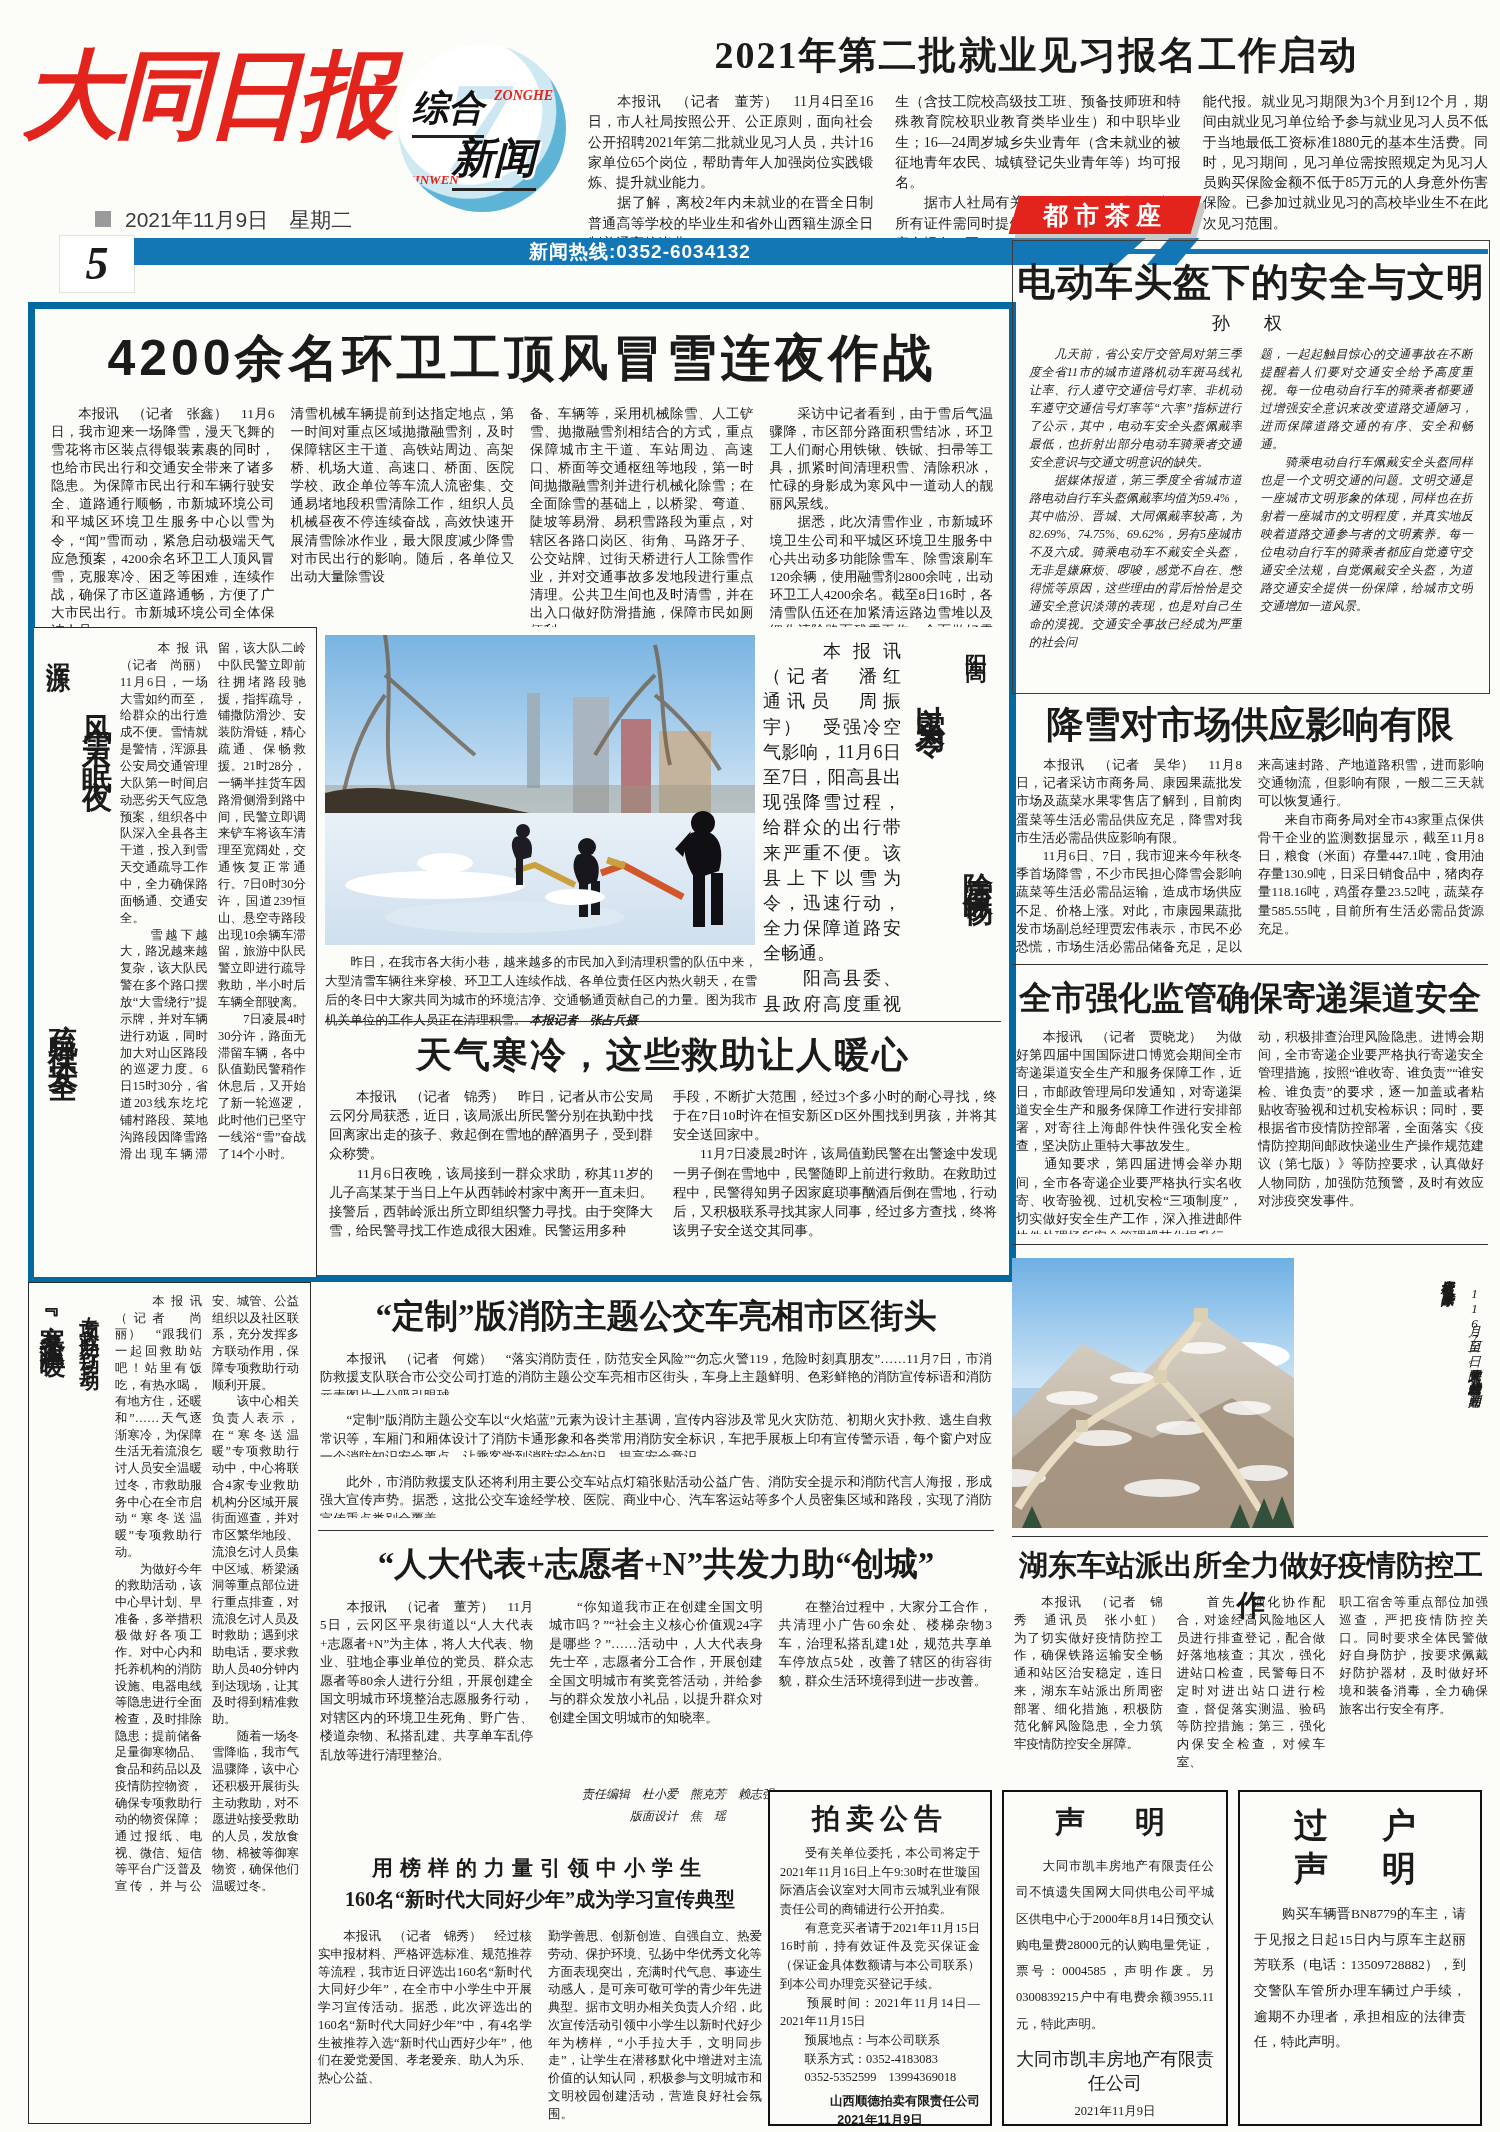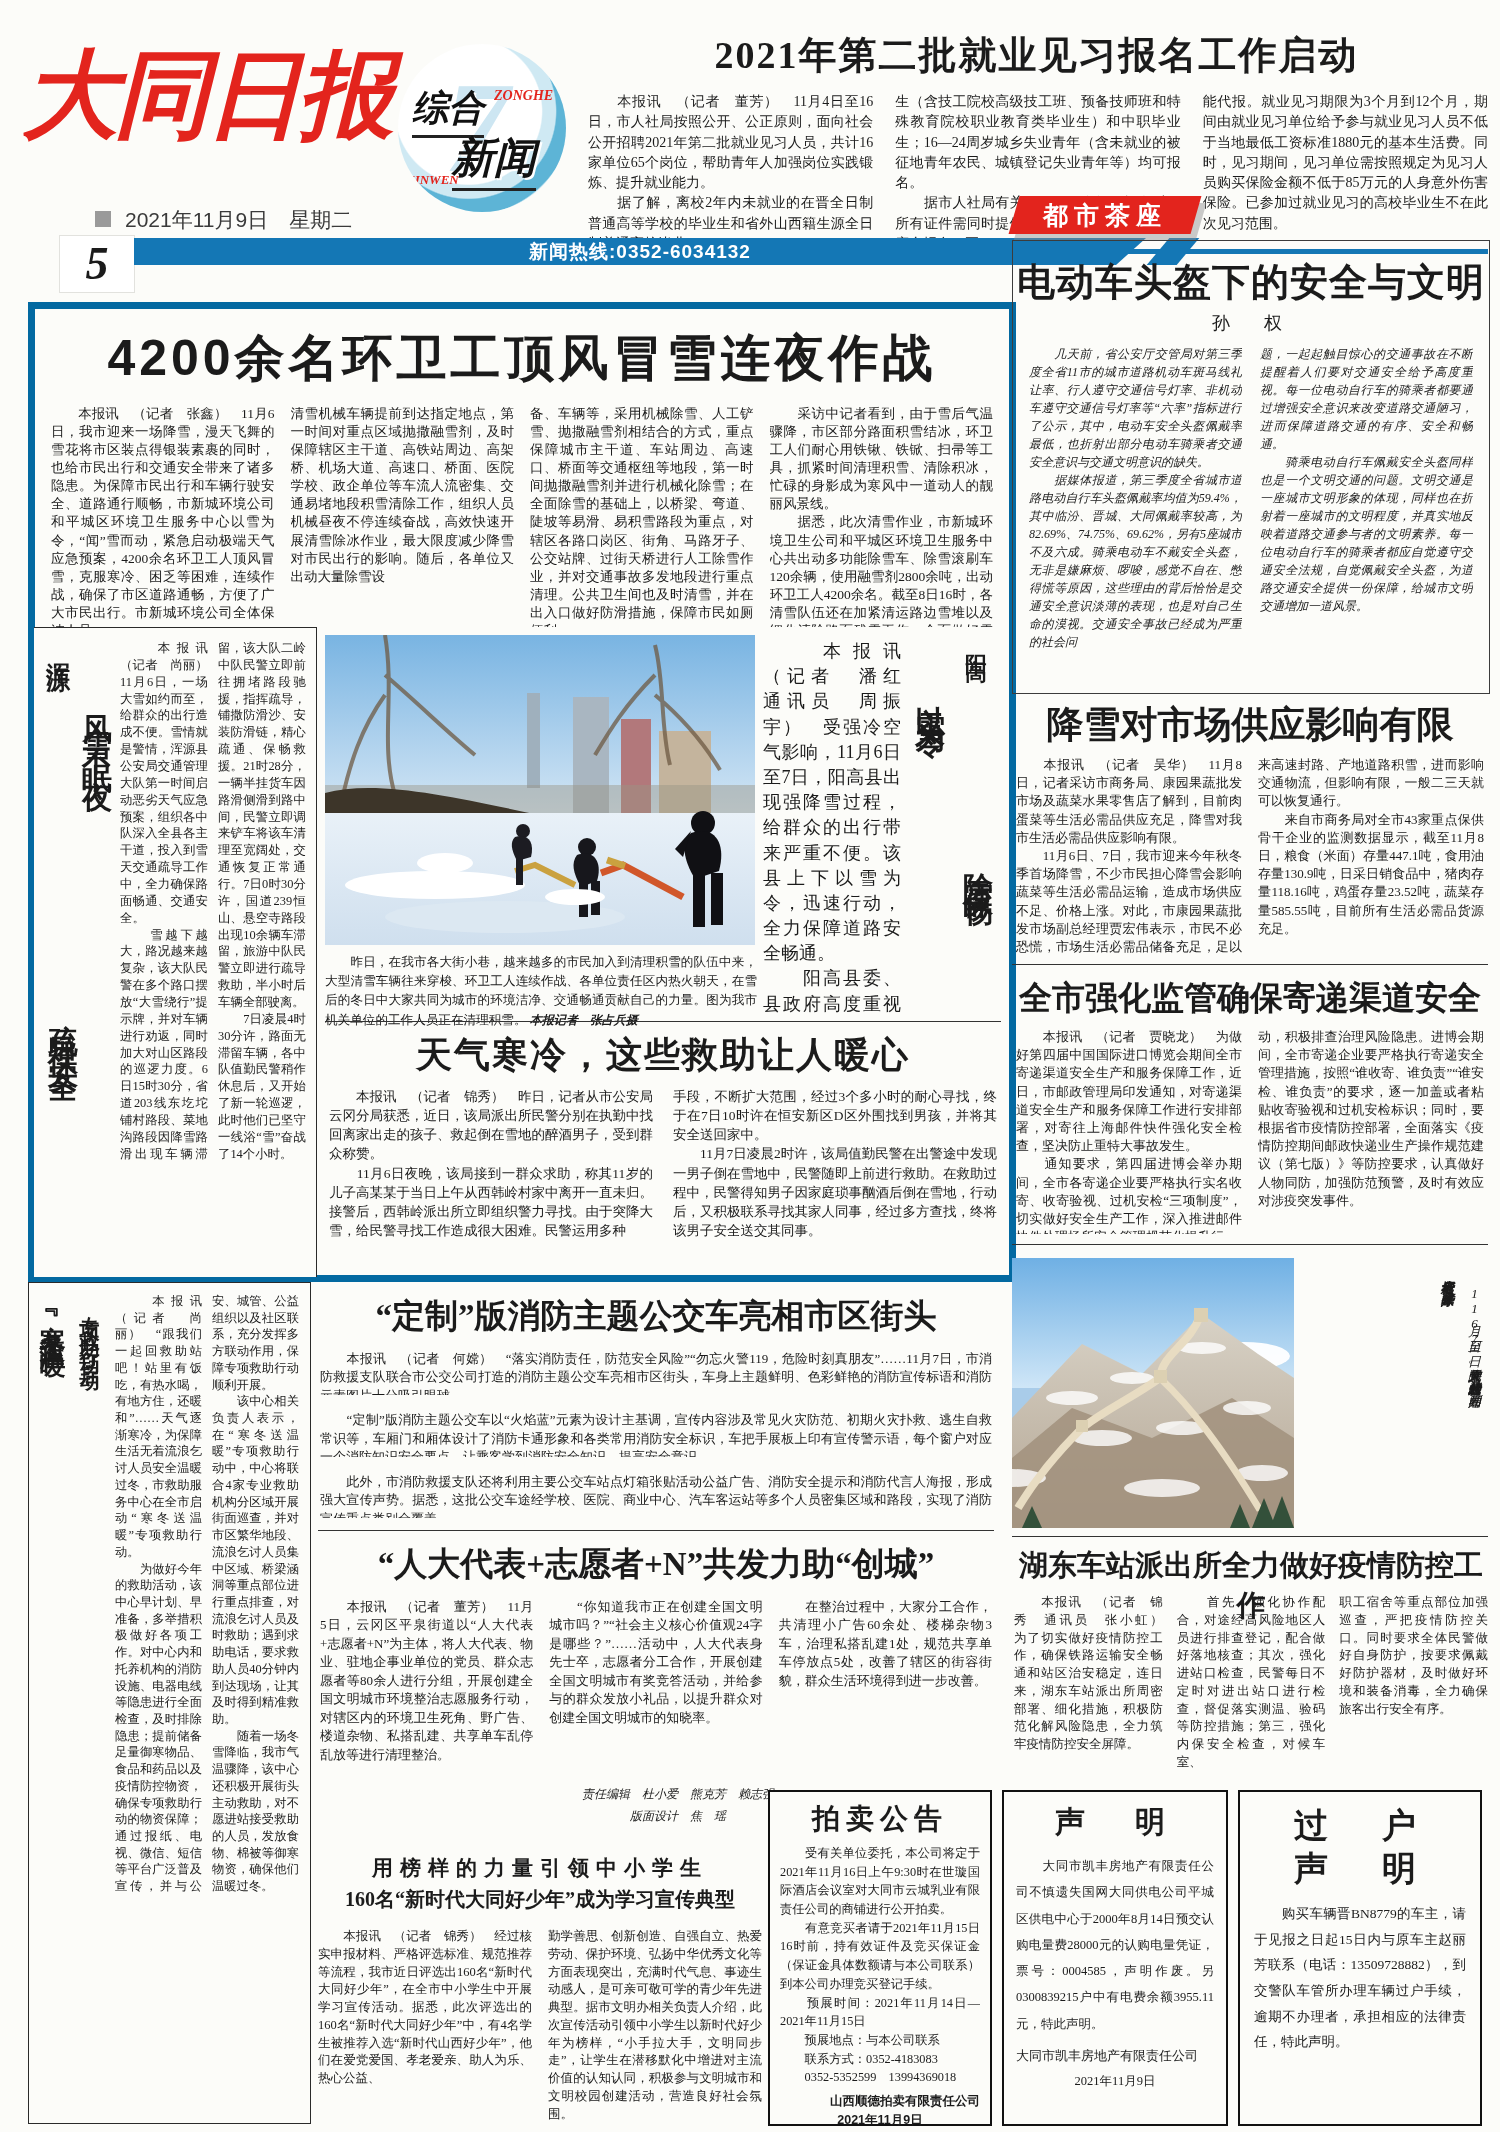--- a/index.html
+++ b/index.html
@@ -120,21 +120,21 @@
   
   .notice{border:2px solid #111;background:#fcfcf9;}
   .auction{left:768px;top:1790px;width:224px;height:336px;padding:8px 10px;box-sizing:border-box;}
   .auction .ntitle{font-size:28px;font-weight:bold;letter-spacing:6px;text-align:center;}
   .auction .nbody{font-size:12.3px;line-height:1.52;margin-top:6px;}
   .auction .nsig{font-size:12.5px;font-weight:bold;text-align:right;margin-top:6px;}
   .auction .ndate{font-size:12.5px;font-weight:bold;text-align:center;margin-top:2px;}
   .stmt{left:1002px;top:1790px;width:226px;height:336px;padding:10px 12px;box-sizing:border-box;}
   .stmt .ntitle{font-size:30px;font-weight:bold;letter-spacing:10px;text-align:center;}
   .stmt .nbody{font-size:12.5px;line-height:2.1;margin-top:10px;}
-  .stmt .nsig{font-size:13px;text-align:left;margin-top:10px;}
+  .stmt .nsig{font-size:18px;text-align:center;margin-top:10px;}
   .stmt .ndate{font-size:12.5px;text-align:center;margin-top:8px;}
   .tr{left:1238px;top:1790px;width:244px;height:336px;padding:12px 14px;box-sizing:border-box;}
   .tr .ntitle{font-size:34px;font-weight:900;letter-spacing:10px;text-align:center;line-height:1.25;}
   .tr .nbody{font-size:13.5px;line-height:1.9;margin-top:12px;}
 </style>
 </head>
 <body>
 
 <div class="page">
 

